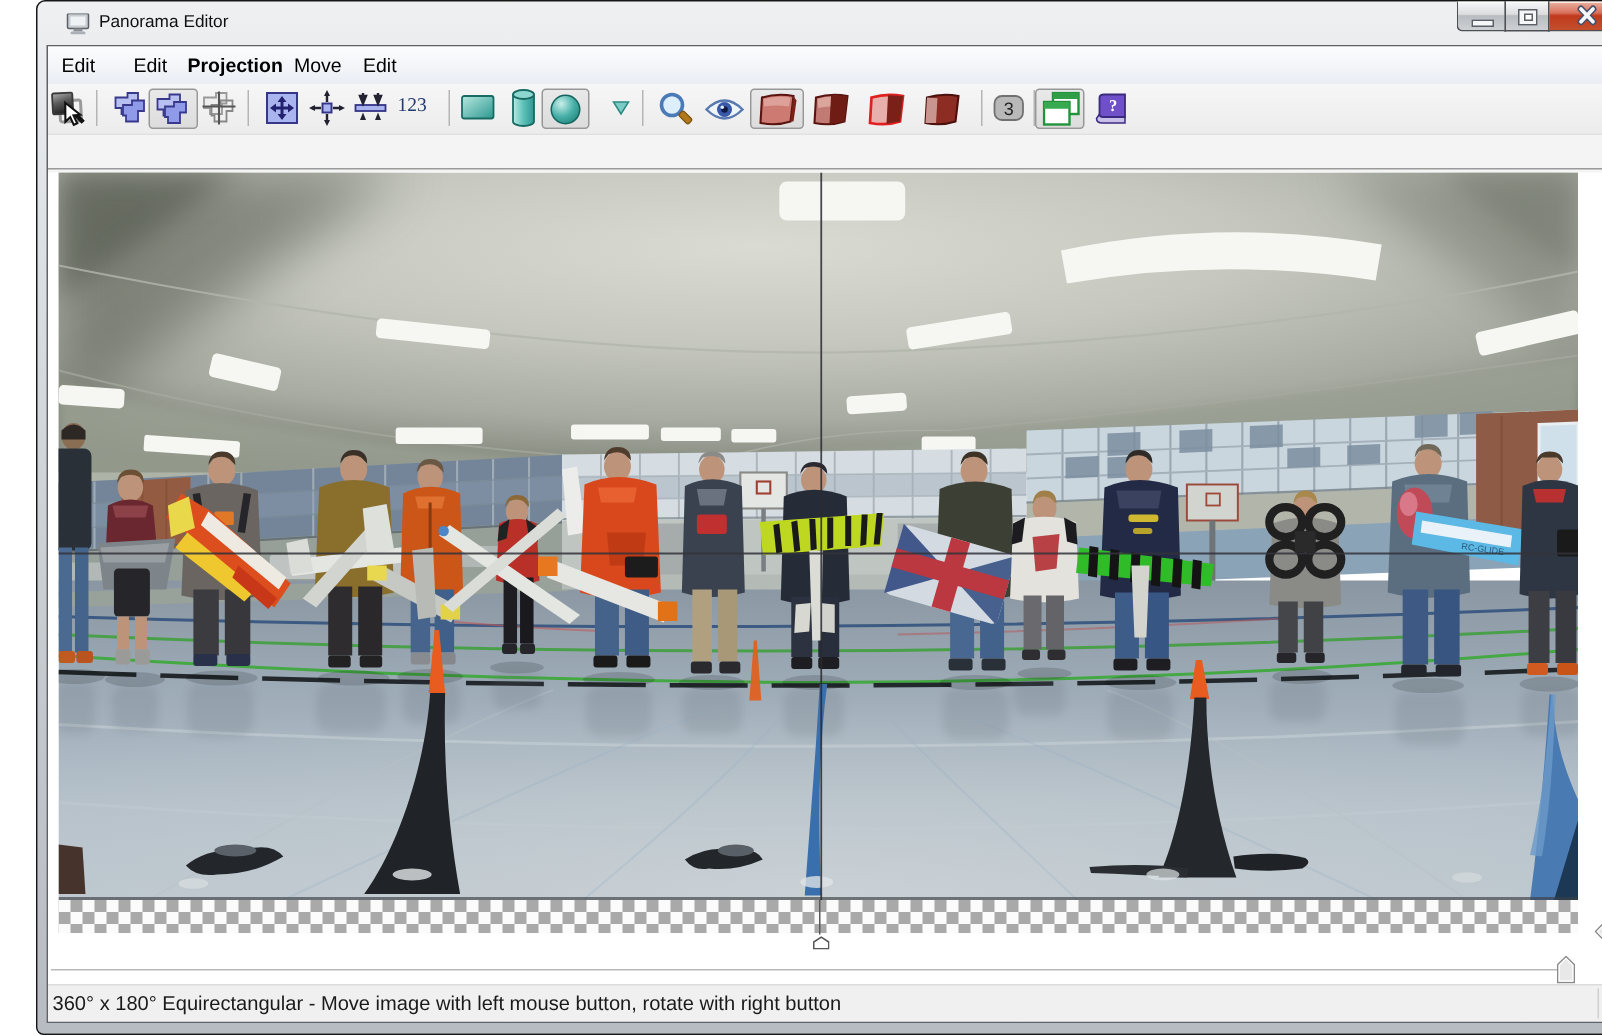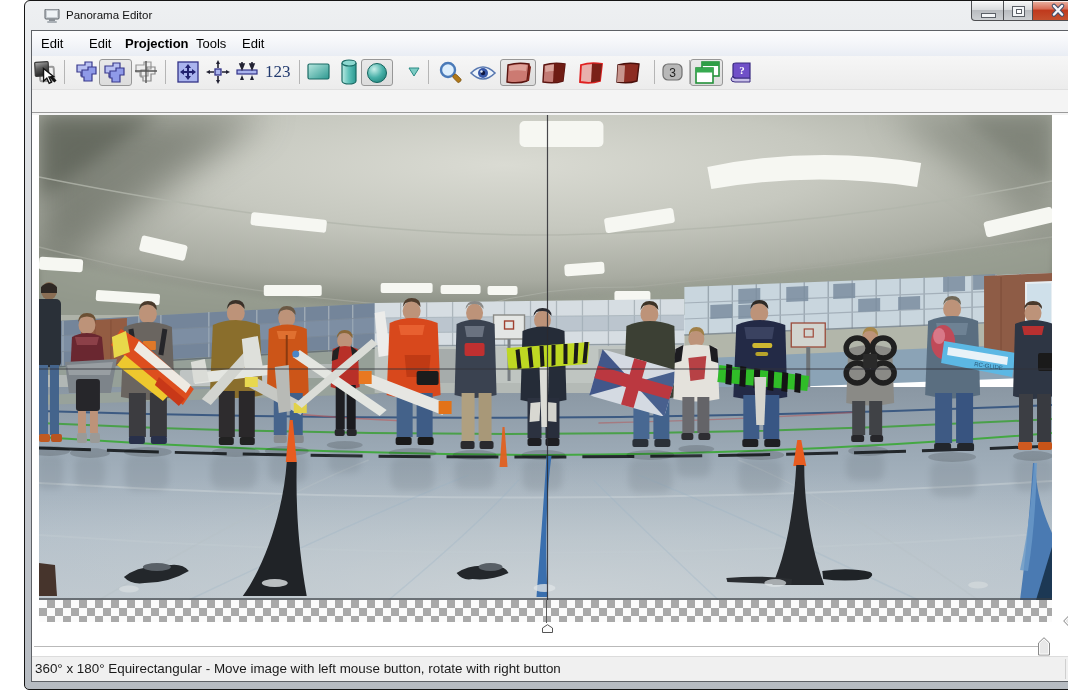--- a/index.html
+++ b/index.html
@@ -64,21 +64,21 @@
       <path d="M21,5 L29,13.5 M29,5 L21,13.5" stroke="#46506a" stroke-width="4.6" stroke-linecap="round"></path>
       <path d="M21,5 L29,13.5 M29,5 L21,13.5" stroke="#f4f6fa" stroke-width="2.5" stroke-linecap="round"></path>
     </svg>
       </div>
   </div>
   <div id="client">
     <div id="menubar">
       <span class="mitem" style="left:9px;">Edit</span>
       <span class="mitem" style="left:57px;">Edit</span>
       <span class="mitem" style="left:93px;font-weight:bold;">Projection</span>
-      <span class="mitem" style="left:164px;">Tools</span>
+      <span class="mitem" style="left:164px;">Move</span>
       <span class="mitem" style="left:210px;">Edit</span>
     </div>
     <div id="toolbar">
       <svg style="position:absolute;left:2px;top:4px" width="26" height="26" viewBox="0 0 26 26">
         <linearGradient id="gsq" x1="0" y1="0" x2="0.3" y2="1">
             <stop offset="0" stop-color="#b0b0b0"></stop>
             <stop offset="0.5" stop-color="#5a5a5a"></stop>
             <stop offset="1" stop-color="#252525"></stop>
           </linearGradient>
         <rect x="6" y="7" width="14" height="14" rx="1.5" fill="#f2f2f2" stroke="#9a9a9a" stroke-width="2" transform="rotate(-3 13 14)"></rect>
@@ -110,21 +110,21 @@
       <svg style="position:absolute;left:174px;top:4px" width="24" height="24" viewBox="0 0 24 24">
         <rect x="9" y="9" width="6" height="6" fill="#aab4ee" stroke="#333388" stroke-width="1.3"></rect>
         <path d="M12,0 L10,4 L14,4 Z M12,24 L10,20 L14,20 Z M0,12 L4,10 L4,14 Z M24,12 L20,10 L20,14 Z" fill="#223"></path>
         <path d="M12,2 L12,8 M12,22 L12,16 M2,12 L8,12 M22,12 L16,12" stroke="#223" stroke-width="1.6"></path>
       </svg>
       <svg style="position:absolute;left:203px;top:4px" width="24" height="24" viewBox="0 0 24 24">
         <rect x="2" y="10" width="20" height="4" fill="#aab4ee" stroke="#333388" stroke-width="1.2"></rect>
         <path d="M7,9 L5,4 L9,4 Z M7,2 L7,6 M17,9 L15,4 L19,4 Z M17,2 L17,6" stroke="#223" stroke-width="1.6" fill="#223"></path>
         <path d="M7,15 L5,20 L9,20 Z M17,15 L15,20 L19,20 Z" fill="#223"></path>
       </svg>
-      <div style="position:absolute;left:233px;top:6px;font-family:'Liberation Serif',serif;font-size:17px;color:#223a6e;">123</div>
+      <div style="position:absolute;left:233px;top:6px;font-family:'Liberation Serif',serif;font-size:13px;color:#223a6e;">123</div>
       <div class="tsep" style="left:267px"></div>
       <svg style="position:absolute;left:275px;top:6px" width="24" height="20" viewBox="0 0 24 20">
         <defs>
             <linearGradient id="teal1" x1="0" y1="0" x2="1" y2="1">
               <stop offset="0" stop-color="#b8e8e0"></stop>
               <stop offset="1" stop-color="#2c9890"></stop>
             </linearGradient>
           </defs>
         <rect x="1" y="2" width="21" height="15" rx="1.5" fill="url(#teal1)" stroke="#1a6a64" stroke-width="1.2"></rect>
       </svg>

